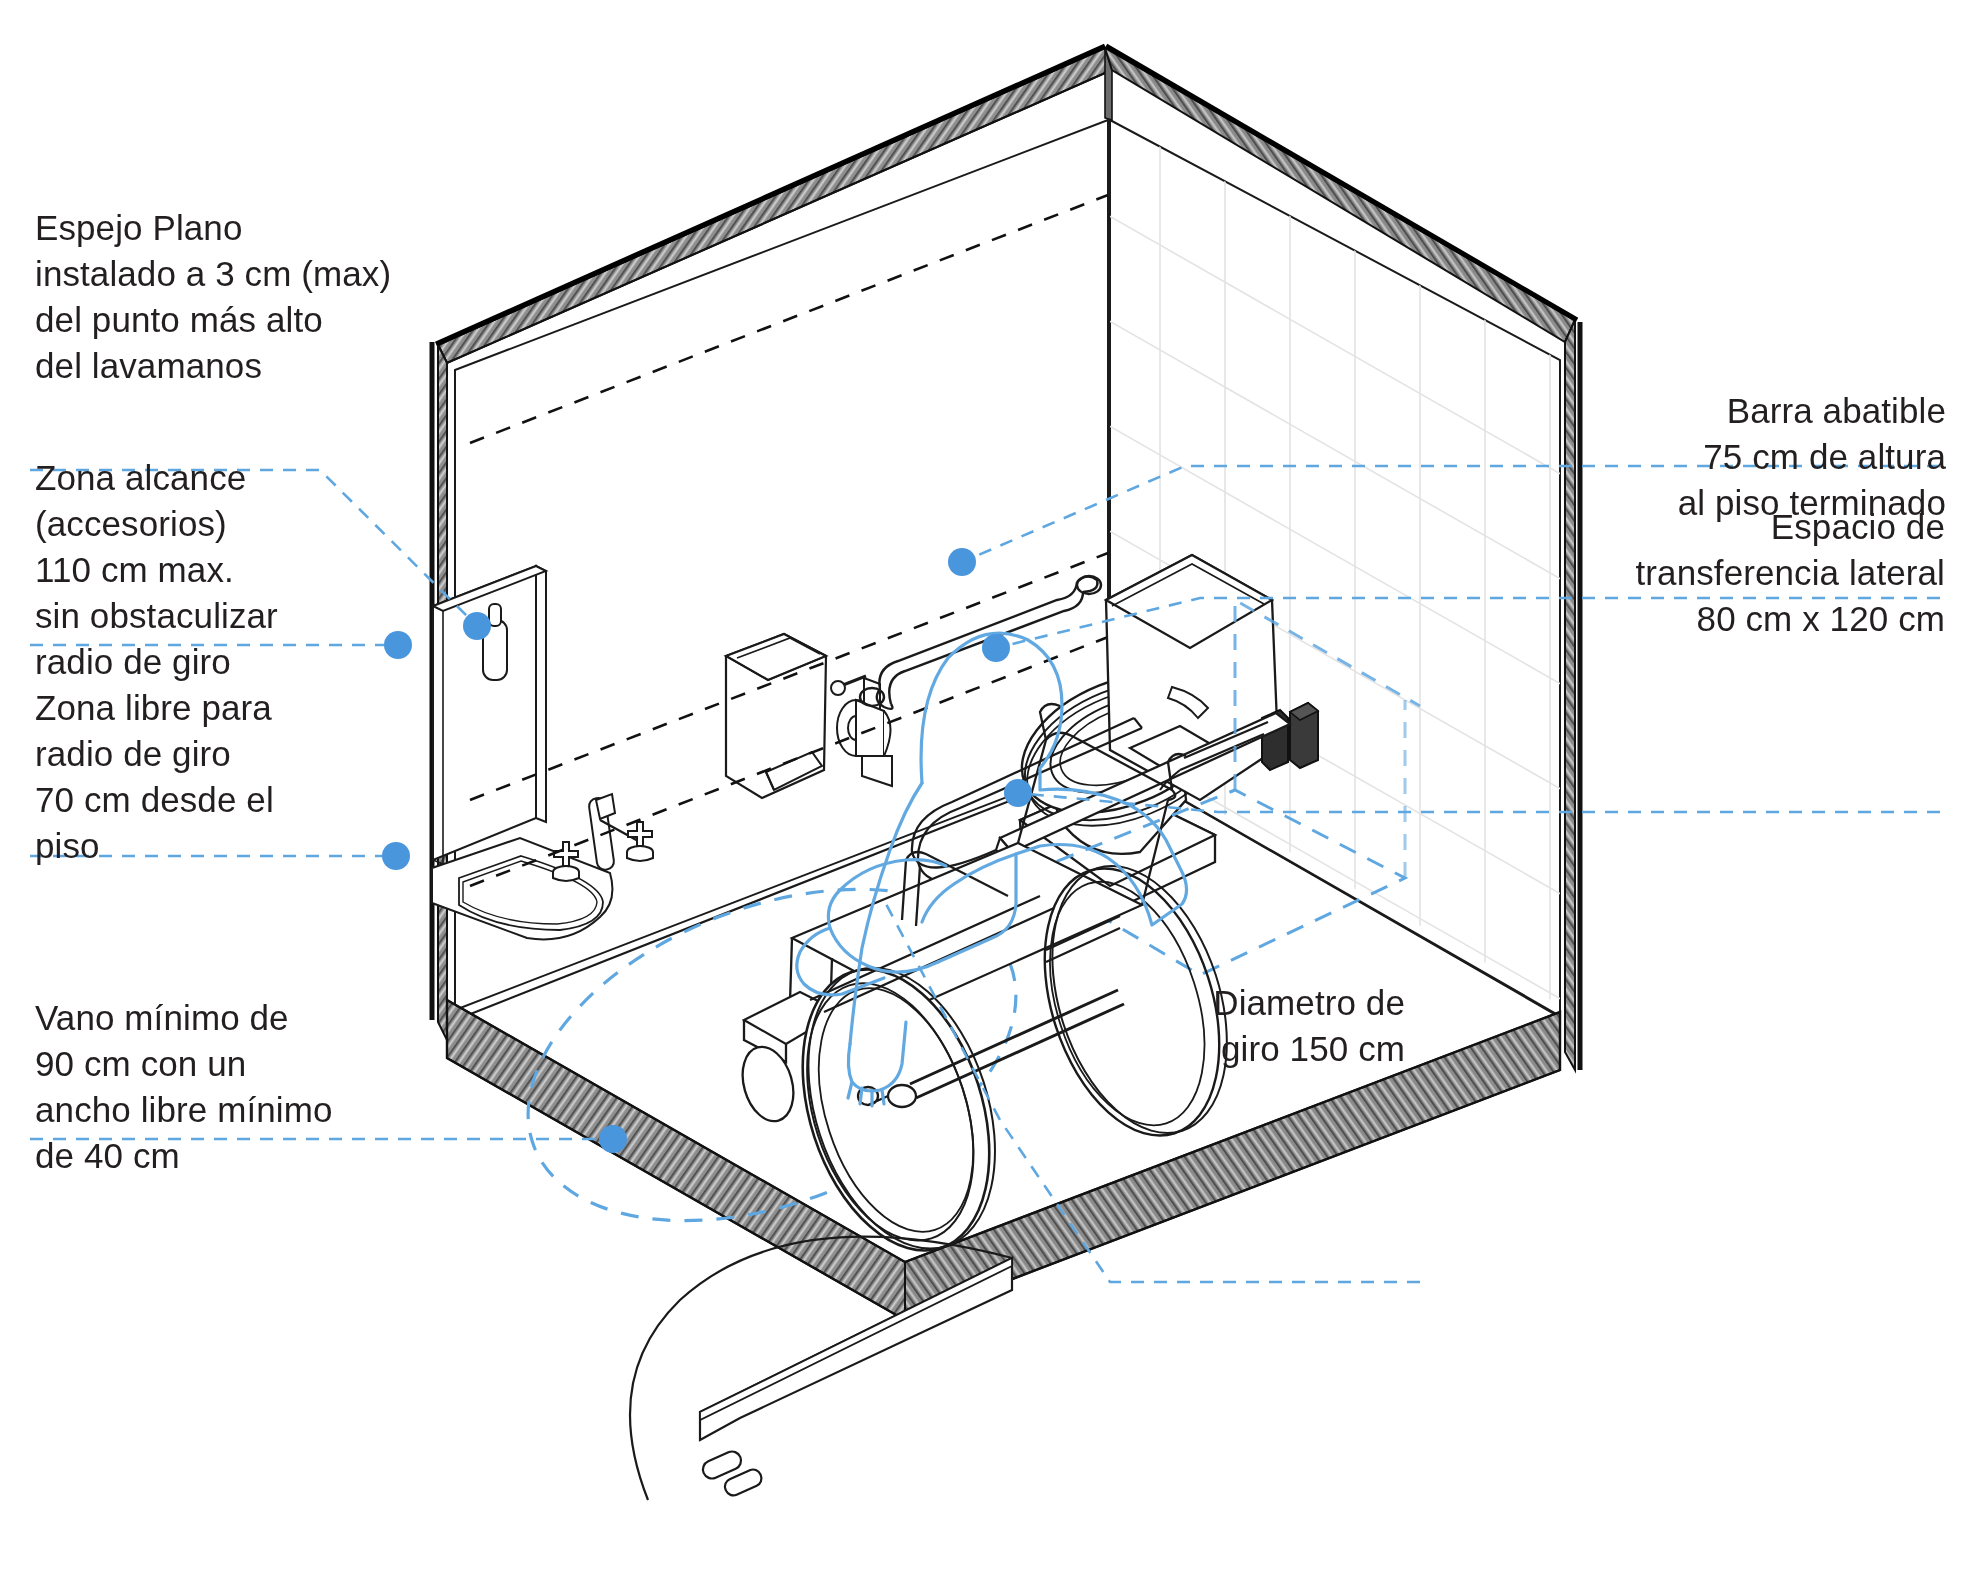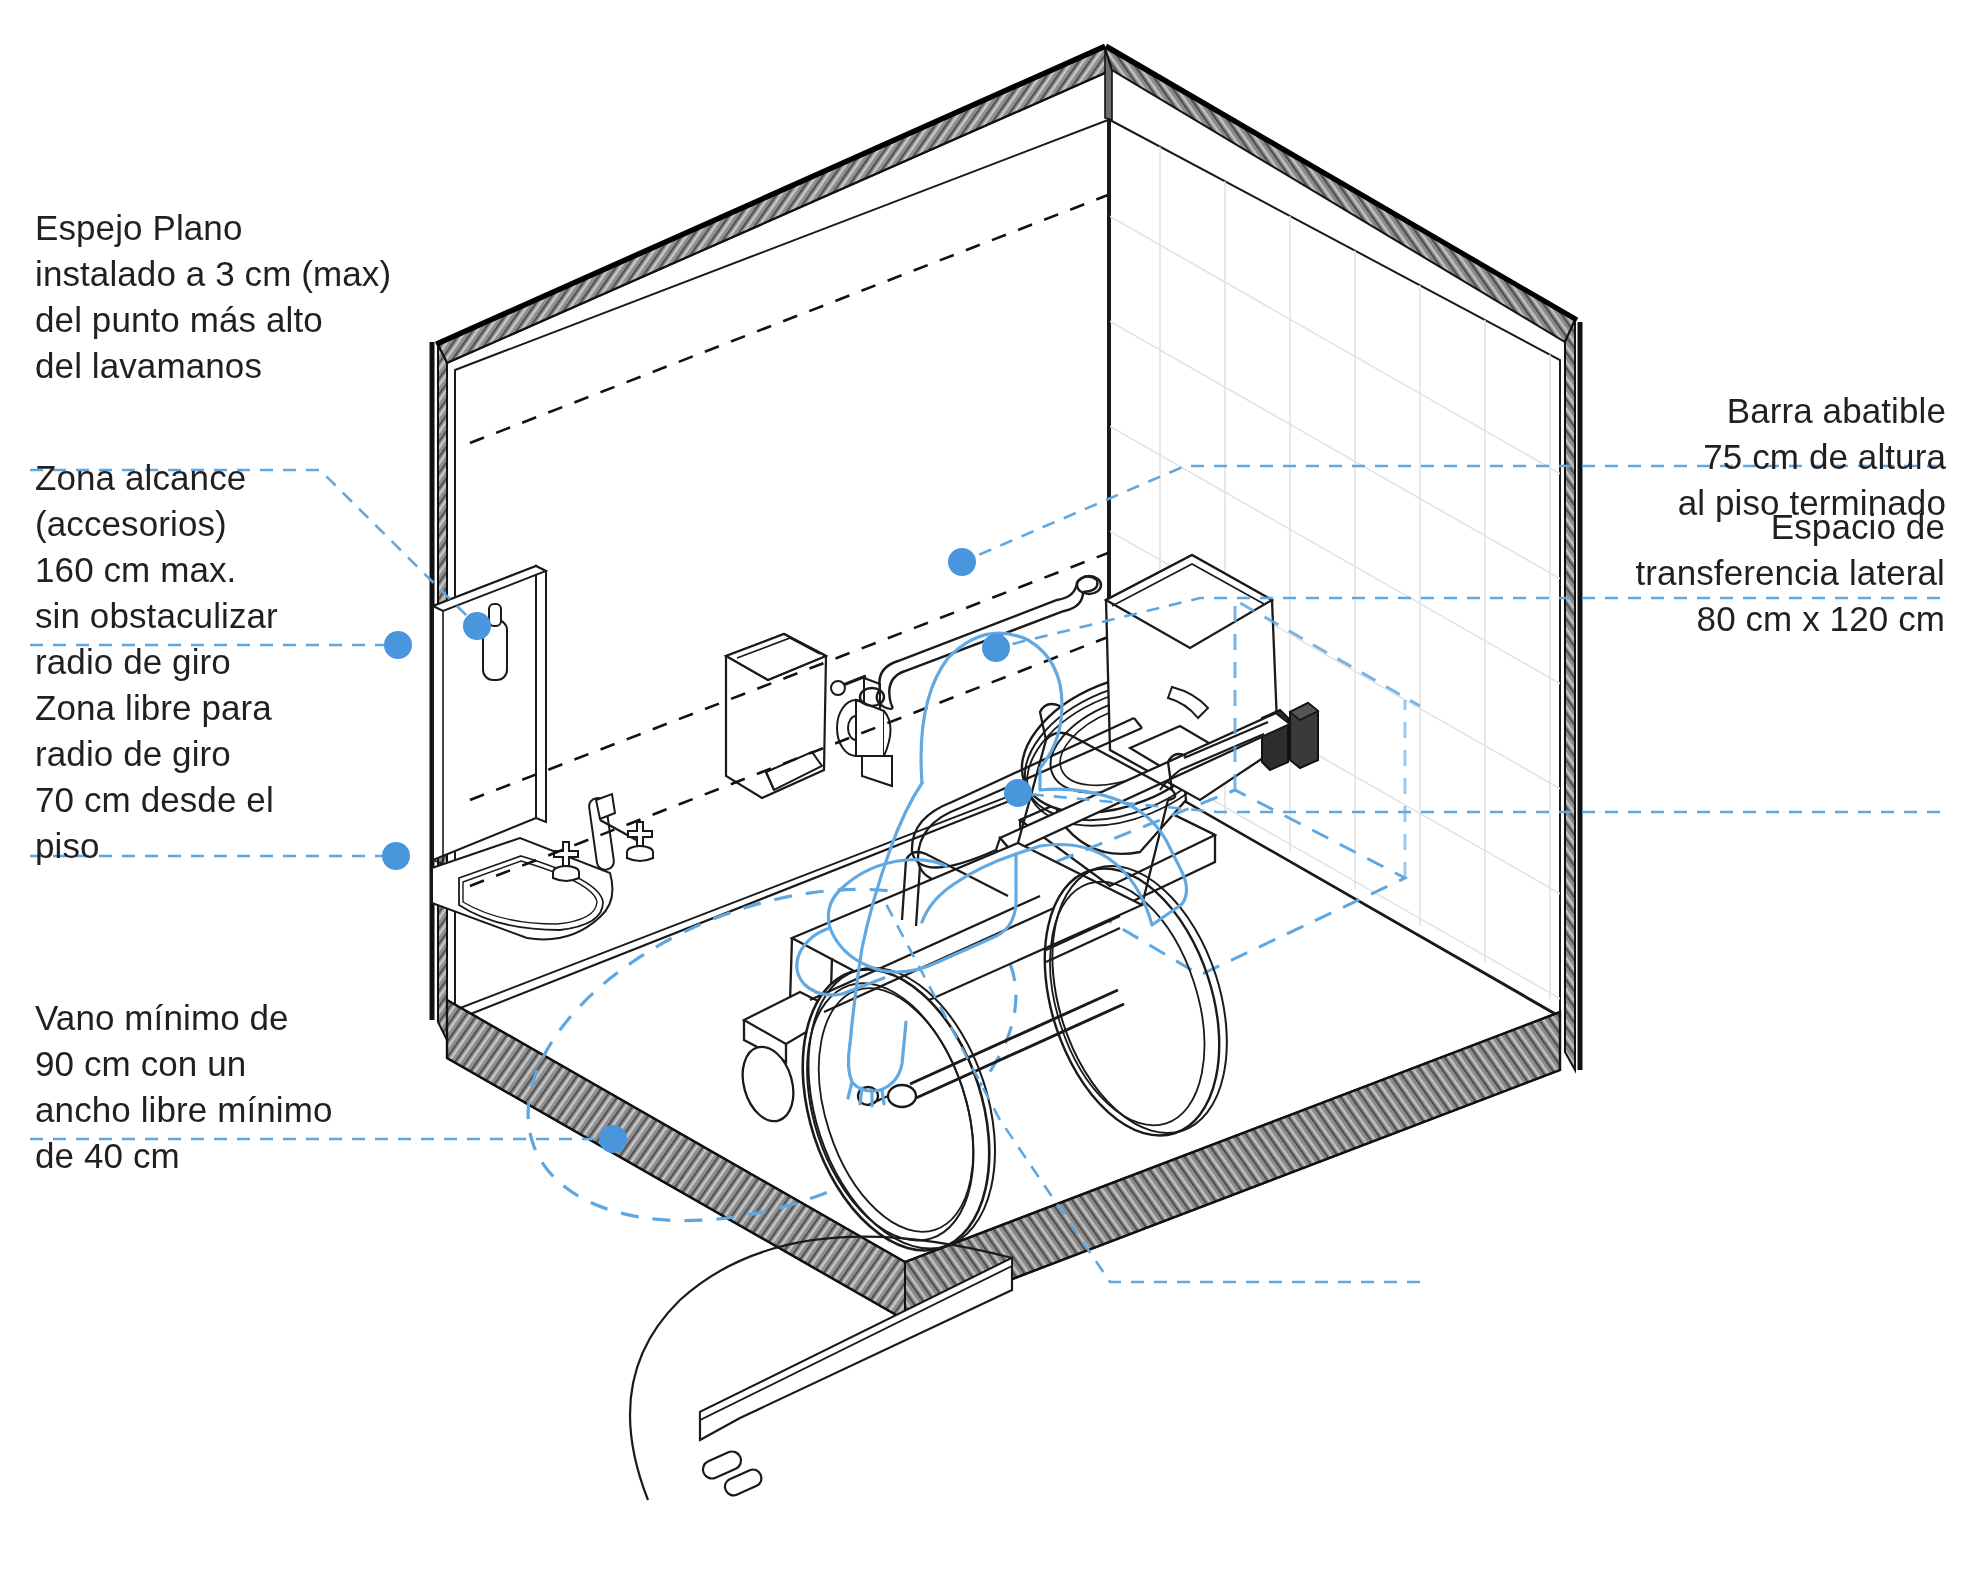--- a/index.html
+++ b/index.html
@@ -392,21 +392,21 @@
 
   </svg>
 
   <div class="label left" style="left:35px; top:205px; width:430px;">Espejo Plano
 instalado a 3 cm (max)
 del punto más alto
 del lavamanos</div>
 
   <div class="label left" style="left:35px; top:455px; width:430px;">Zona alcance
 (accesorios)
-160 cm max.
+110 cm max.
 sin obstaculizar
 radio de giro</div>
 
   <div class="label left" style="left:35px; top:685px; width:430px;">Zona libre para
 radio de giro
 70 cm desde el
 piso</div>
 
   <div class="label left" style="left:35px; top:995px; width:450px;">Vano mínimo de
 90 cm con un
@@ -415,14 +415,16 @@
 
 
   <div class="label right" style="left:1516px; top:388px; width:430px;">Barra abatible
 75 cm de altura
 al piso terminado</div>
 
   <div class="label right" style="left:1505px; top:504px; width:440px;">Espacio de
 transferencia lateral
 80 cm x 120 cm</div>
 
+  <div class="label right" style="left:1075px; top:980px; width:330px;">Diametro de
+giro 150 cm</div>
 
 </div>
 
 </body></html>

